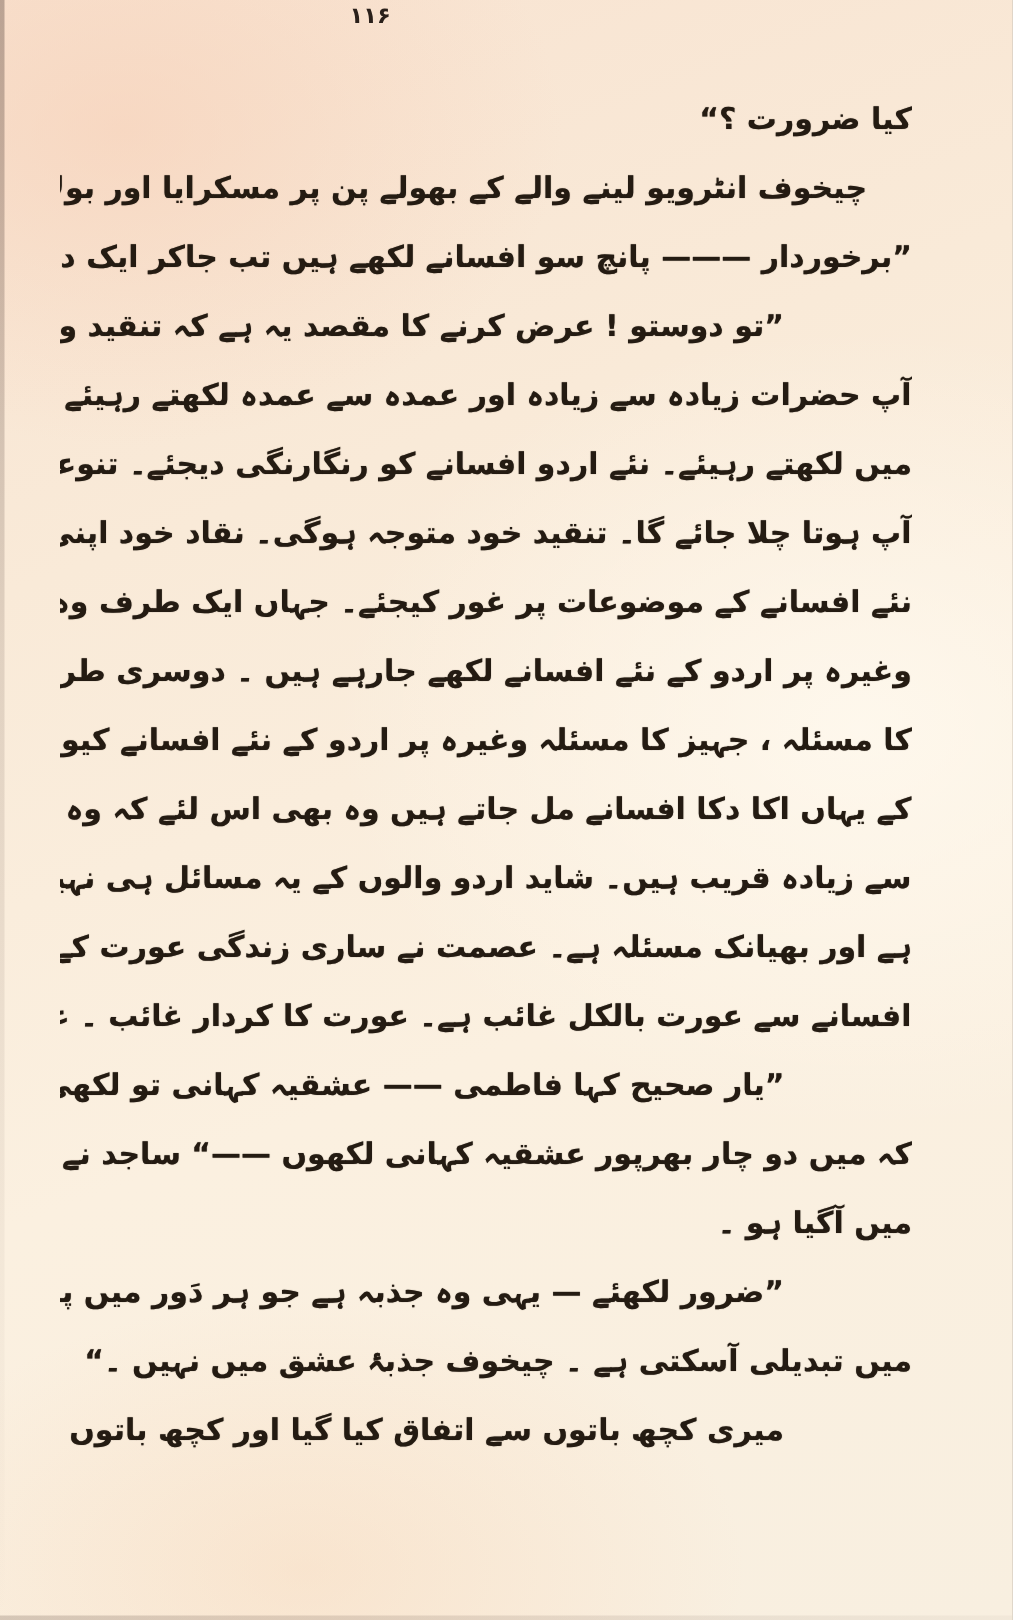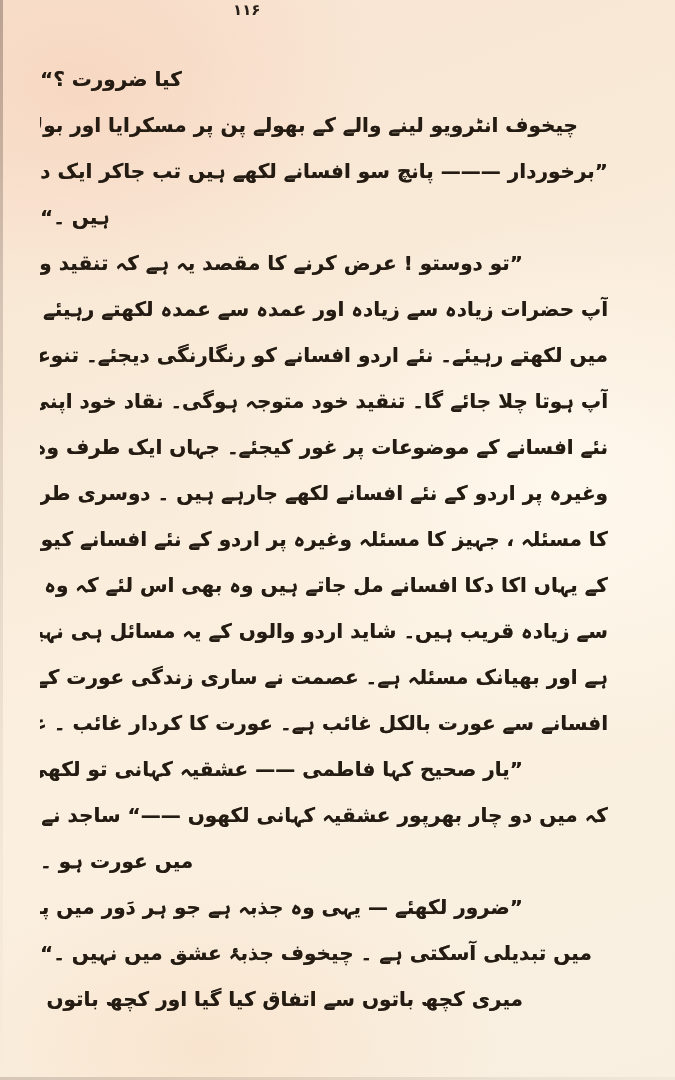--- a/index.html
+++ b/index.html
@@ -35,45 +35,44 @@
   }
   .line{
     height:46px;line-height:46px;
     font-size:20px;font-weight:700;
     white-space:nowrap;overflow:hidden;
     text-shadow:0 0 0.6px rgba(36,27,18,0.65);
   }
   .line.full{text-align:justify;text-align-last:justify;}
   .line.indent{padding-right:85px;text-align:justify;text-align-last:justify;}
   .line.indent-sm{padding-right:30px;text-align:right;}
-  .line.right{text-align:left;}
+  .line.right{text-align:right;}
 </style>
 </head>
 <body>
 
 <div class="page">
   <div class="edge-left"></div>
   <div class="edge-bottom"></div>
   <div class="page-number">۱۱۶</div>
   <div class="text-column">
       <div class="line right" dir="rtl">کیا ضرورت ؟“</div>
       <div class="line indent-sm" dir="rtl">چیخوف انٹرویو لینے والے کے بھولے پن پر مسکرایا اور بولا ۔</div>
       <div class="line full" dir="rtl">”برخوردار ——— پانچ سو افسانے لکھے ہیں تب جاکر ایک درجن اچھے افسانے نکلے</div>
-      <div class="line right" dir="rtl">ہیں ۔“</div>
       <div class="line indent" dir="rtl">”تو دوستو ! عرض کرنے کا مقصد یہ ہے کہ تنقید وغیرہ کی فکر سے بالاتر ہو کر</div>
       <div class="line full" dir="rtl">آپ حضرات زیادہ سے زیادہ اور عمدہ سے عمدہ لکھتے رہیئے اور مختلف موضوعات اور اسلوب</div>
       <div class="line full" dir="rtl">میں لکھتے رہیئے۔ نئے اردو افسانے کو رنگارنگی دیجئے۔ تنوعات سے نوازیے۔ سب کچھ اپنے</div>
       <div class="line full" dir="rtl">آپ ہوتا چلا جائے گا۔ تنقید خود متوجہ ہوگی۔ نقاد خود اپنی گردن جھکائیں گے ۔۔۔۔۔ آپ</div>
       <div class="line full" dir="rtl">نئے افسانے کے موضوعات پر غور کیجئے۔ جہاں ایک طرف وہ فرقہ واریت ، تشدد ، بے چہرگی</div>
       <div class="line full" dir="rtl">وغیرہ پر اردو کے نئے افسانے لکھے جارہے ہیں ۔ دوسری طرف علیحدگی پسندی ، ریزرویشن</div>
       <div class="line full" dir="rtl">کا مسئلہ ، جہیز کا مسئلہ وغیرہ پر اردو کے نئے افسانے کیوں نہیں لکھے جارہے ہیں ۔ پس سلام</div>
       <div class="line full" dir="rtl">کے یہاں اکا دکا افسانے مل جاتے ہیں وہ بھی اس لئے کہ وہ ہندی ، مراٹھی ، گجراتی افسانوں</div>
       <div class="line full" dir="rtl">سے زیادہ قریب ہیں۔ شاید اردو والوں کے یہ مسائل ہی نہیں ۔ لیکن ملک کا مسئلہ تو</div>
       <div class="line full" dir="rtl">ہے اور بھیانک مسئلہ ہے۔ عصمت نے ساری زندگی عورت کے مسائل پر لکھا۔ آج نئے</div>
       <div class="line full" dir="rtl">افسانے سے عورت بالکل غائب ہے۔ عورت کا کردار غائب ۔ عشق و محبت غائب ۔۔۔۔“</div>
       <div class="line indent" dir="rtl">”یار صحیح کہا فاطمی —— عشقیہ کہانی تو لکھی ہی نہیں جارہی ہے —— میرا جی چاہ رہا ہے</div>
       <div class="line full" dir="rtl">کہ میں دو چار بھرپور عشقیہ کہانی لکھوں ——“ ساجد نے یوں تڑپ کر کہا جیسے معشوق بانہوں</div>
-      <div class="line right" dir="rtl">میں عورت ہو ۔</div>
+      <div class="line right" dir="rtl">میں آگیا ہو ۔</div>
       <div class="line indent" dir="rtl">”ضرور لکھئے — یہی وہ جذبہ ہے جو ہر دَور میں پایا جائے گا ۔ طریقۂ عشق ۔ اظہارِ عشق</div>
       <div class="line right" dir="rtl">میں تبدیلی آسکتی ہے ۔ چیخوف جذبۂ عشق میں نہیں ۔“</div>
       <div class="line indent" dir="rtl">میری کچھ باتوں سے اتفاق کیا گیا اور کچھ باتوں سے اختلاف ۔ ایسا ہونا فطری بھی</div>
     </div>
 </div>
 
 </body></html>

